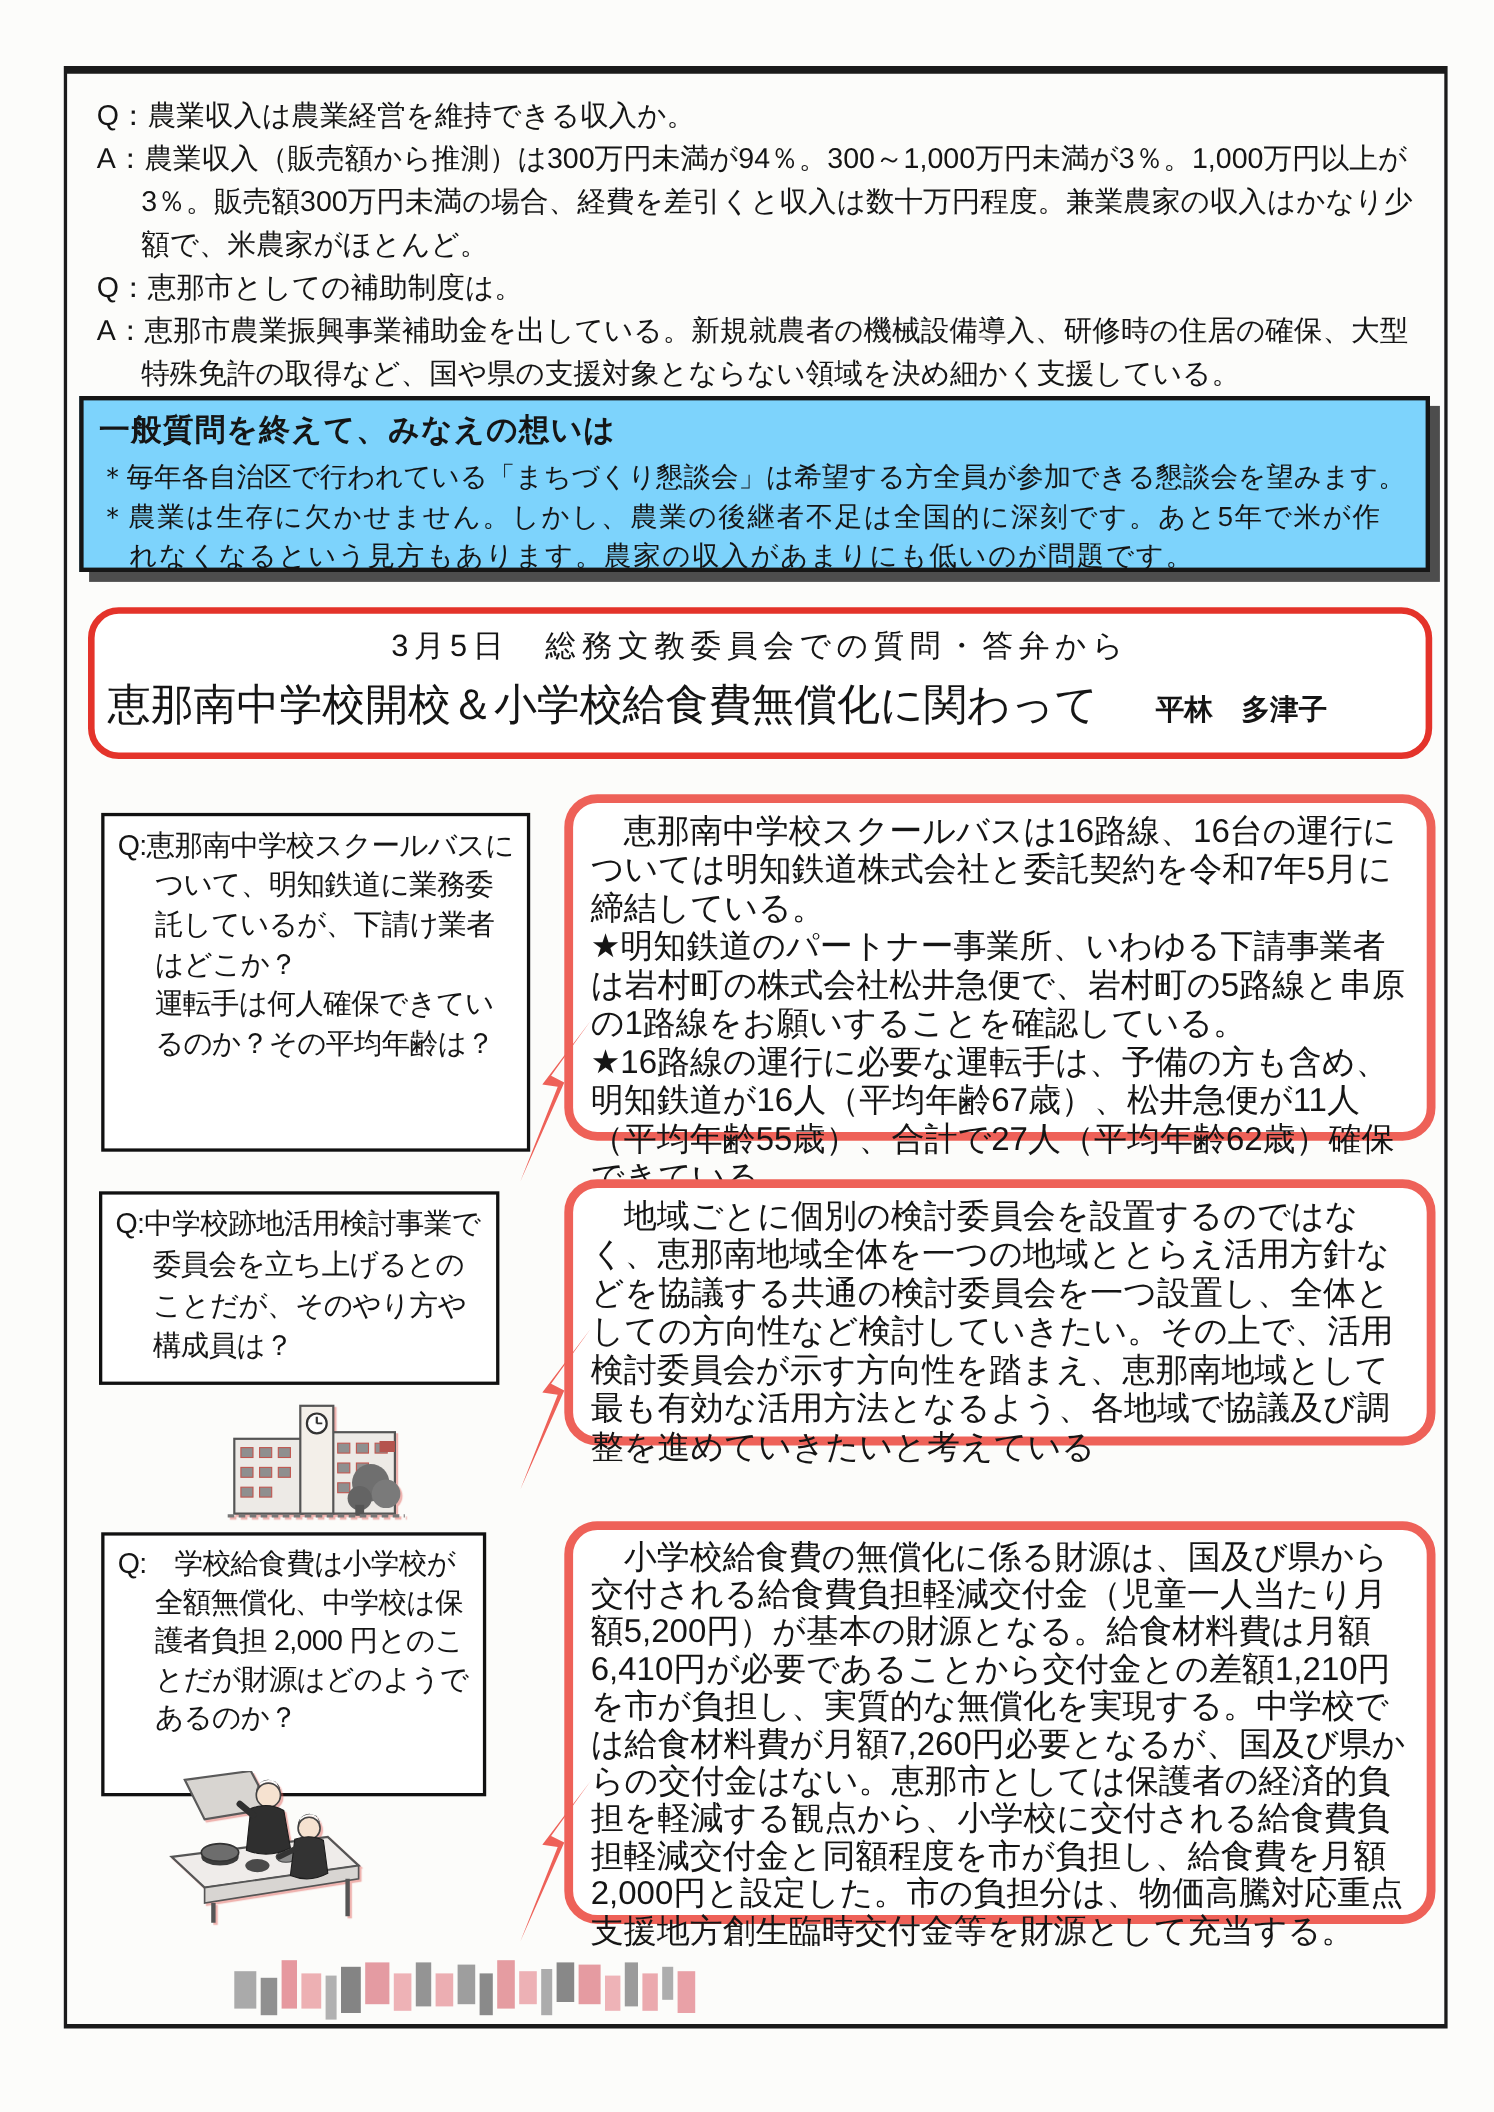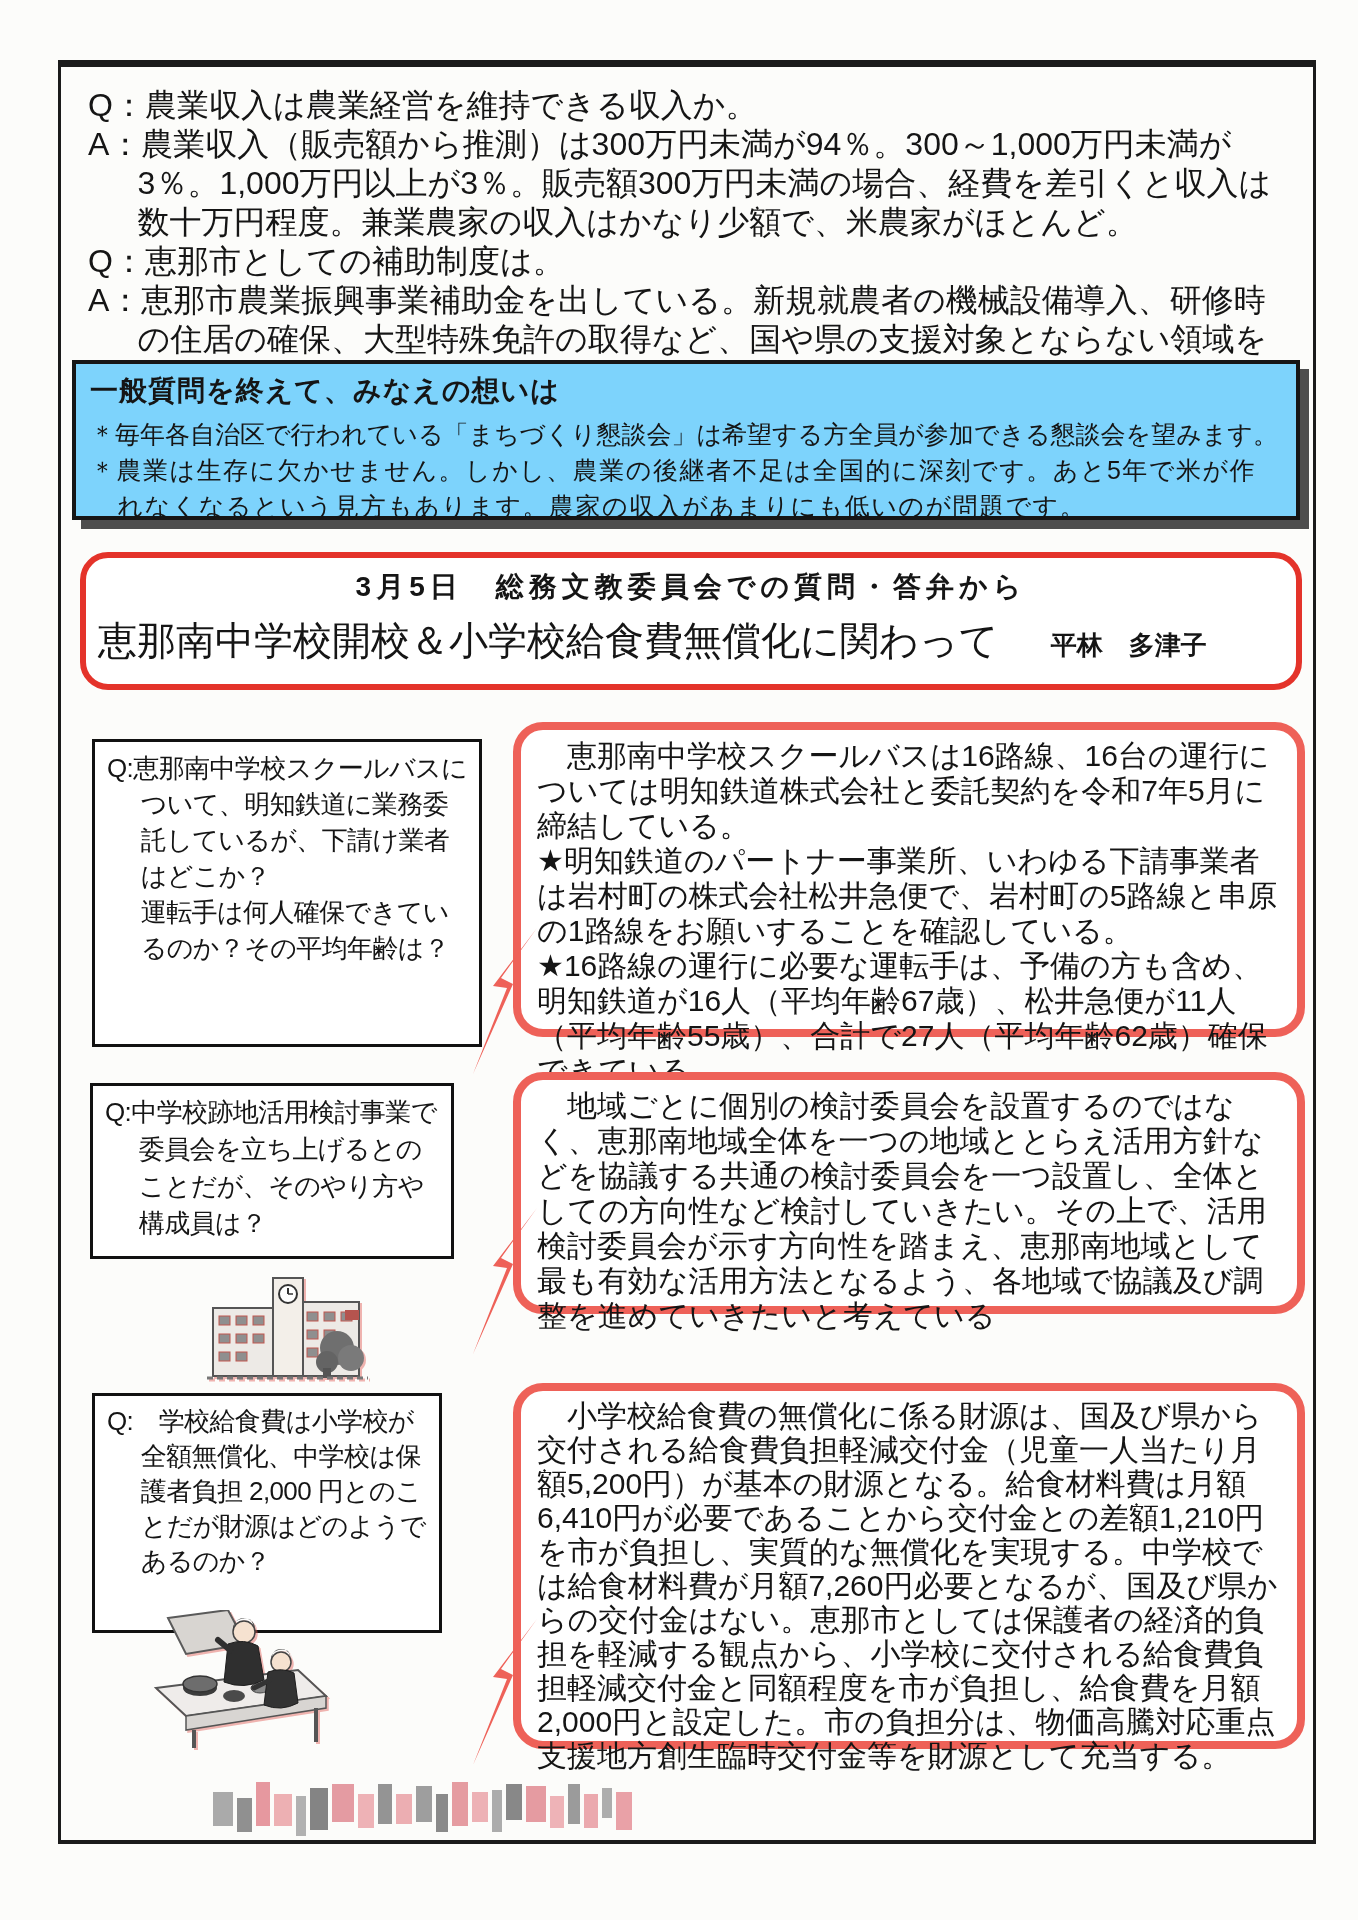--- a/index.html
+++ b/index.html
@@ -9,21 +9,21 @@
     font-family:"Liberation Sans","DejaVu Sans",sans-serif;
   }
   .frame{
     position:absolute; left:58px; top:60px; width:1258px; height:1784px;
     box-sizing:border-box; background:transparent;
     border:3px solid #1b1b1b; border-top-width:7px; border-bottom-width:4px;
   }
   
   .top-qa{position:absolute; left:88px; top:86px; width:1208px;}
   .top-qa p{
-    margin:0; font-size:32px; line-height:39px;
+    margin:0; font-size:26px; line-height:39px;
     padding-left:1.55em; text-indent:-1.55em;
   }
   
   .thoughts-box{
     position:absolute; left:72px; top:360px; width:1228px; height:160px;
     box-sizing:border-box; background:#7dd3fc;
     border:4px solid #161616; box-shadow:9px 9px 0 #4d4d4d;
     padding:8px 16px 0 14px;
   }
   .thoughts-title{font-size:28px; font-weight:bold; letter-spacing:1px; margin:0 0 6px 0;}
@@ -33,21 +33,21 @@
   }
   .thoughts-box p.bullet.spaced{letter-spacing:1.5px;}
   
   .headline-box{
     position:absolute; left:80px; top:552px; width:1222px; height:138px;
     box-sizing:border-box; background:#fff;
     border:6px solid #e4332a; border-radius:28px;
     padding-top:10px;
   }
   .kicker{
-    margin:0; text-align:center; font-size:28px; font-weight:bold; letter-spacing:5px;
+    margin:0; text-align:center; font-size:28px; font-weight:normal; letter-spacing:5px;
   }
   .headline-row{display:flex; align-items:baseline; gap:40px; padding:8px 12px 0 12px;}
   .headline-title{margin:0; font-size:39px; font-weight:normal; letter-spacing:0; white-space:nowrap;}
   .headline-author{margin:12px; font-size:26px; font-weight:bold; white-space:nowrap;}
   
   .q-box{
     position:absolute; box-sizing:border-box; background:#fff;
     border:3px solid #111; font-size:26px; letter-spacing:-0.6px;
     padding:8px 10px 8px 12px;
   }

